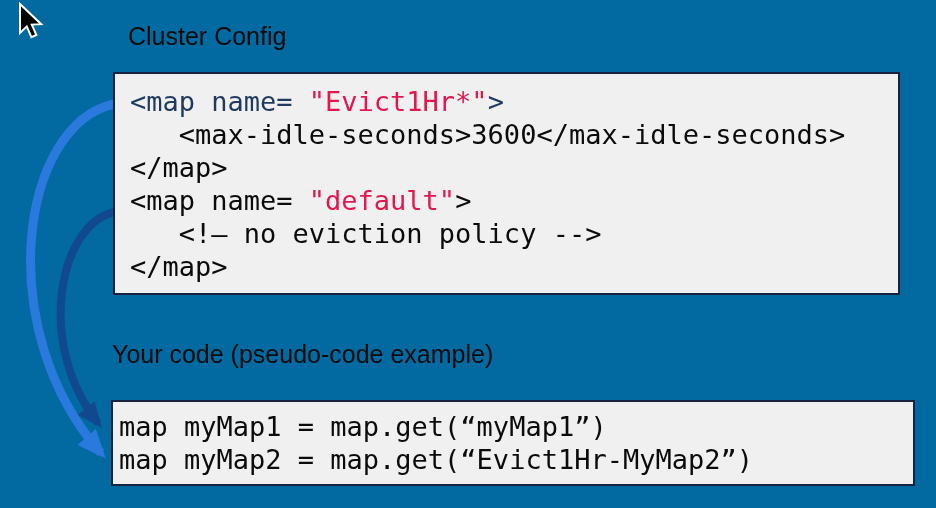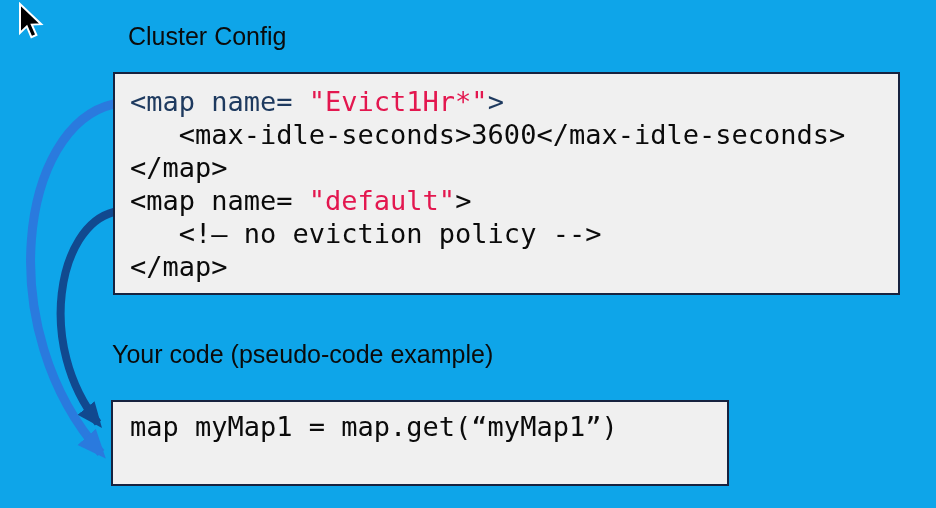--- a/index.html
+++ b/index.html
@@ -1,29 +1,29 @@
 <!DOCTYPE html>
 <html style="--box-border: #17233f; --box-bg: #f0f0f0;"><head>
 <meta charset="utf-8">
 <style>
   html,body{margin:0;padding:0;background:#ffffff;}
-  .stage{position:relative;width:936px;height:508px;background:#0ea5e9;overflow:hidden;
+  .stage{position:relative;width:936px;height:508px;background:#0369a1;overflow:hidden;
          font-family:"Liberation Sans",sans-serif;}
   .arrows{position:absolute;left:0;top:0;pointer-events:none;}
   .cursor{position:absolute;left:16px;top:2px;pointer-events:none;}
   .title{position:absolute;font-size:25px;color:#0b0b0b;white-space:nowrap;}
   .t1{left:128px;top:22px;}
   .t2{left:112px;top:340px;}
   .codebox{position:absolute;box-sizing:border-box;
            background:var(--box-bg,#f0f0f0);
            border:2px solid var(--box-border,#17233f);
            font-family:"DejaVu Sans Mono","Liberation Mono",monospace;
            font-size:27px;line-height:33px;white-space:pre;}
   .box1{left:113px;top:72px;width:787px;height:223px;padding:11px 0 0 15px;}
-  .box2{left:111px;top:400px;width:618px;height:86px;padding:8px 0 0 17px;}
+  .box2{left:111px;top:400px;width:804px;height:86px;padding:8px 0 0 6px;}
   .code-line{white-space:pre;}
 </style>
 </head>
 <body>
 
 <div class="stage">
 
   <svg class="arrows" width="936" height="508" viewBox="0 0 936 508">
     <defs>
       <marker id="head-blue" markerWidth="3.2" markerHeight="3.2" refX="2.4" refY="1.6" orient="auto">
@@ -36,19 +36,19 @@
     <path d="M114,104 C 20,125 -8,330 101,453" fill="none" stroke-width="9" marker-end="url(#head-blue)" stroke="#2a7ade"></path>
     <path d="M114,212 C 58,226 36,345 98,423" fill="none" stroke-width="8" marker-end="url(#head-navy)" stroke="#11498f"></path>
   </svg>
 
   <div class="title t1">Cluster Config</div>
 
   <div class="codebox box1"><div class="code-line"><span style="color: rgb(30, 58, 95);">&lt;map name= </span><span style="color: rgb(227, 23, 79);">"Evict1Hr*"</span><span style="color: rgb(30, 58, 95);">&gt;</span></div><div class="code-line"><span style="color: rgb(11, 11, 11);">   &lt;max-idle-seconds&gt;3600&lt;/max-idle-seconds&gt;</span></div><div class="code-line"><span style="color: rgb(11, 11, 11);">&lt;/map&gt;</span></div><div class="code-line"><span style="color: rgb(11, 11, 11);">&lt;map name= </span><span style="color: rgb(227, 23, 79);">"default"</span><span style="color: rgb(11, 11, 11);">&gt;</span></div><div class="code-line"><span style="color: rgb(11, 11, 11);">   &lt;!– no eviction policy --&gt;</span></div><div class="code-line"><span style="color: rgb(11, 11, 11);">&lt;/map&gt;</span></div></div>
 
   <div class="title t2">Your code (pseudo-code example)</div>
 
-  <div class="codebox box2"><div class="code-line"><span style="color: rgb(11, 11, 11);">map myMap1 = map.get(“myMap1”)</span></div></div>
+  <div class="codebox box2"><div class="code-line"><span style="color: rgb(11, 11, 11);">map myMap1 = map.get(“myMap1”)</span></div><div class="code-line"><span style="color: rgb(11, 11, 11);">map myMap2 = map.get(“Evict1Hr-MyMap2”)</span></div></div>
 
   <svg class="cursor" width="32" height="40" viewBox="0 0 16 20">
     <path d="M2,1 L2,15.5 L5.4,12.2 L7.7,17.6 L10.2,16.5 L7.9,11.3 L12.6,11.1 Z" fill="#000000" stroke="#ffffff" stroke-width="1"></path>
   </svg>
 
 </div>
 
 </body></html>

